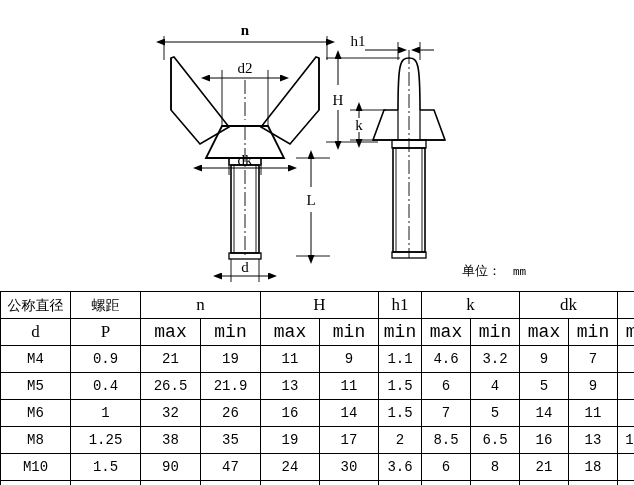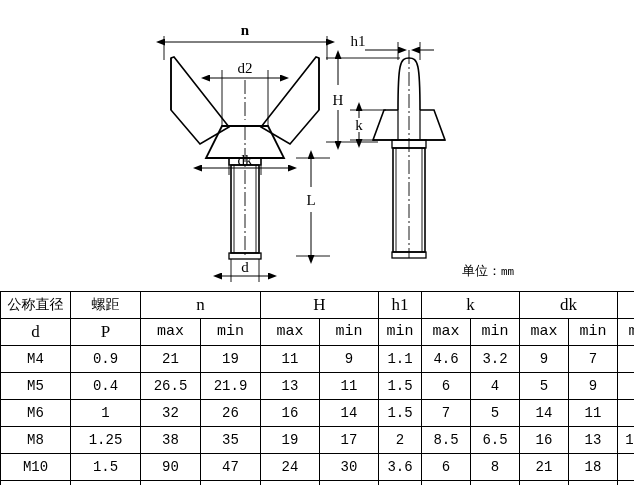--- a/index.html
+++ b/index.html
@@ -45,20 +45,21 @@
     left: 462px;
     top: 262px;
     font-family: "DejaVu Sans", "Liberation Sans", sans-serif;
     font-size: 13px;
     letter-spacing: 0px;
     white-space: nowrap;
   }
   .unit-label .mm {
     font-family: "Liberation Mono", "DejaVu Sans Mono", monospace;
     font-size: 11px;
+    margin-left: 12px;
   }
 
   
   #spec-table {
     position: absolute;
     left: 0;
     top: 291px;
     width: 633px;
     border-collapse: collapse;
     table-layout: fixed;
@@ -68,29 +69,29 @@
   #spec-table th, #spec-table td {
     border: 1px solid #000000;
     text-align: center;
     vertical-align: middle;
     padding: 0;
     height: 26px;
     font-weight: normal;
     line-height: 1.05;
   }
   #spec-table .cjk {
-    font-family: Liberation Serif, serif;
+    font-family: Liberation Sans, sans-serif;
     font-size: 14px;
   }
   #spec-table .grp {
     font-family: "Liberation Serif", "DejaVu Serif", serif;
     font-size: 17px;
   }
   #spec-table .sub {
-    font-size: 15px;
+    font-size: 18px;
   }
   #spec-table .val {
     font-size: 14px;
   }
   .col-d   { width: 70px; }
   .col-p   { width: 70px; }
   .col-n   { width: 60px; }
   .col-h   { width: 59px; }
   .col-h1  { width: 43px; }
   .col-k   { width: 49px; }

